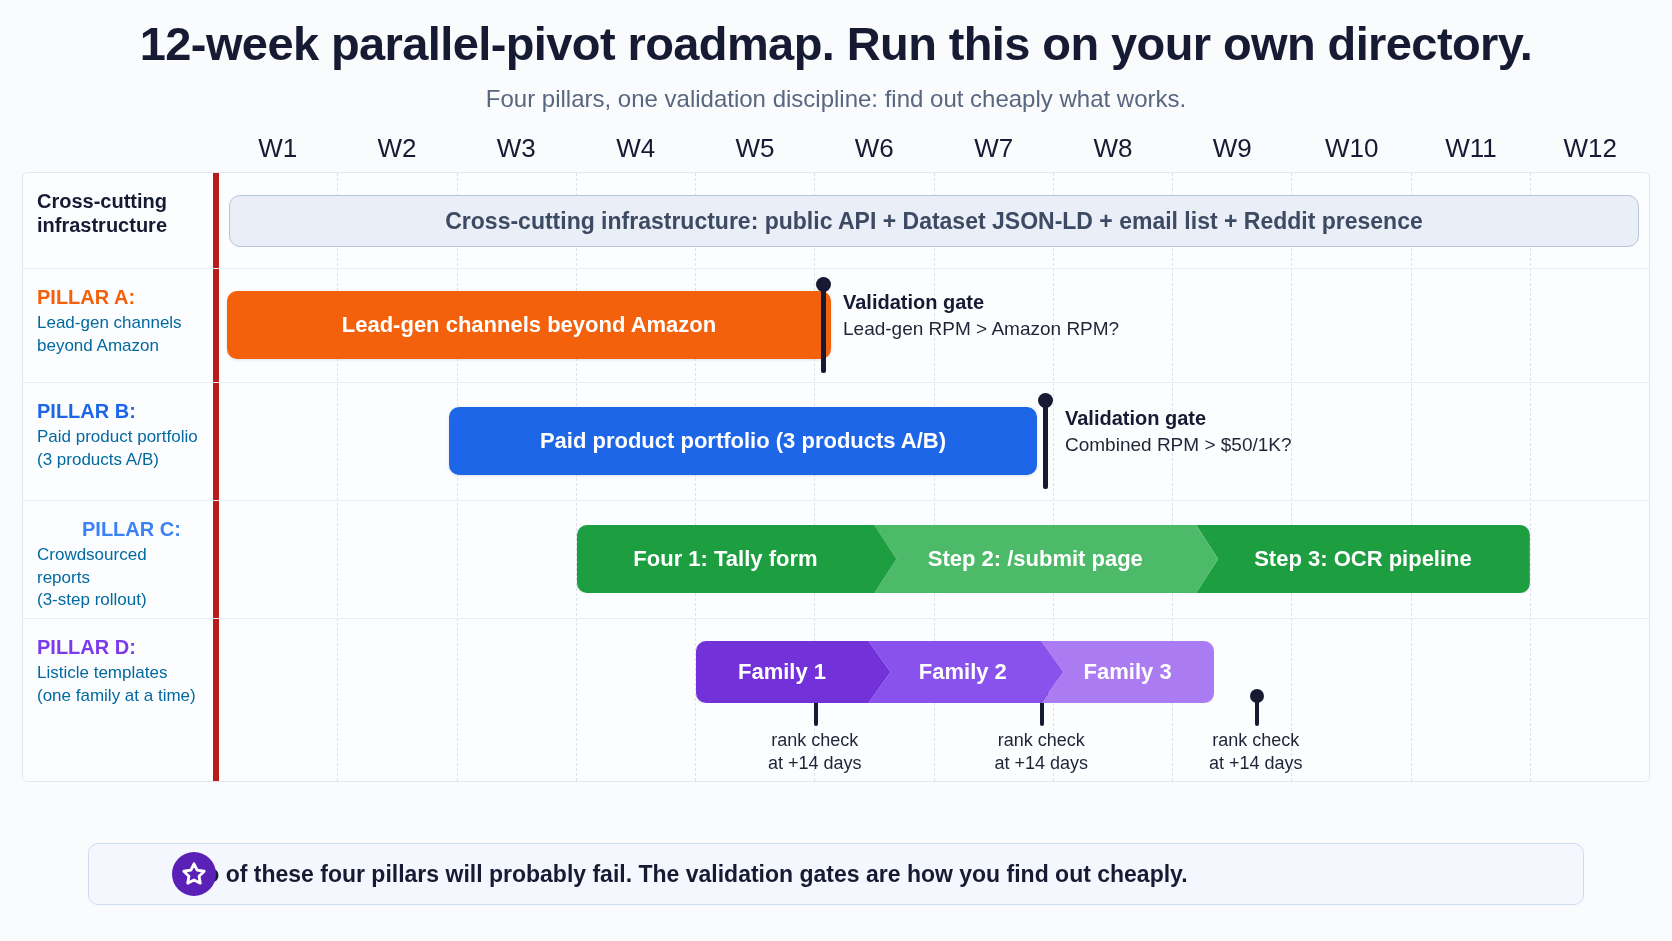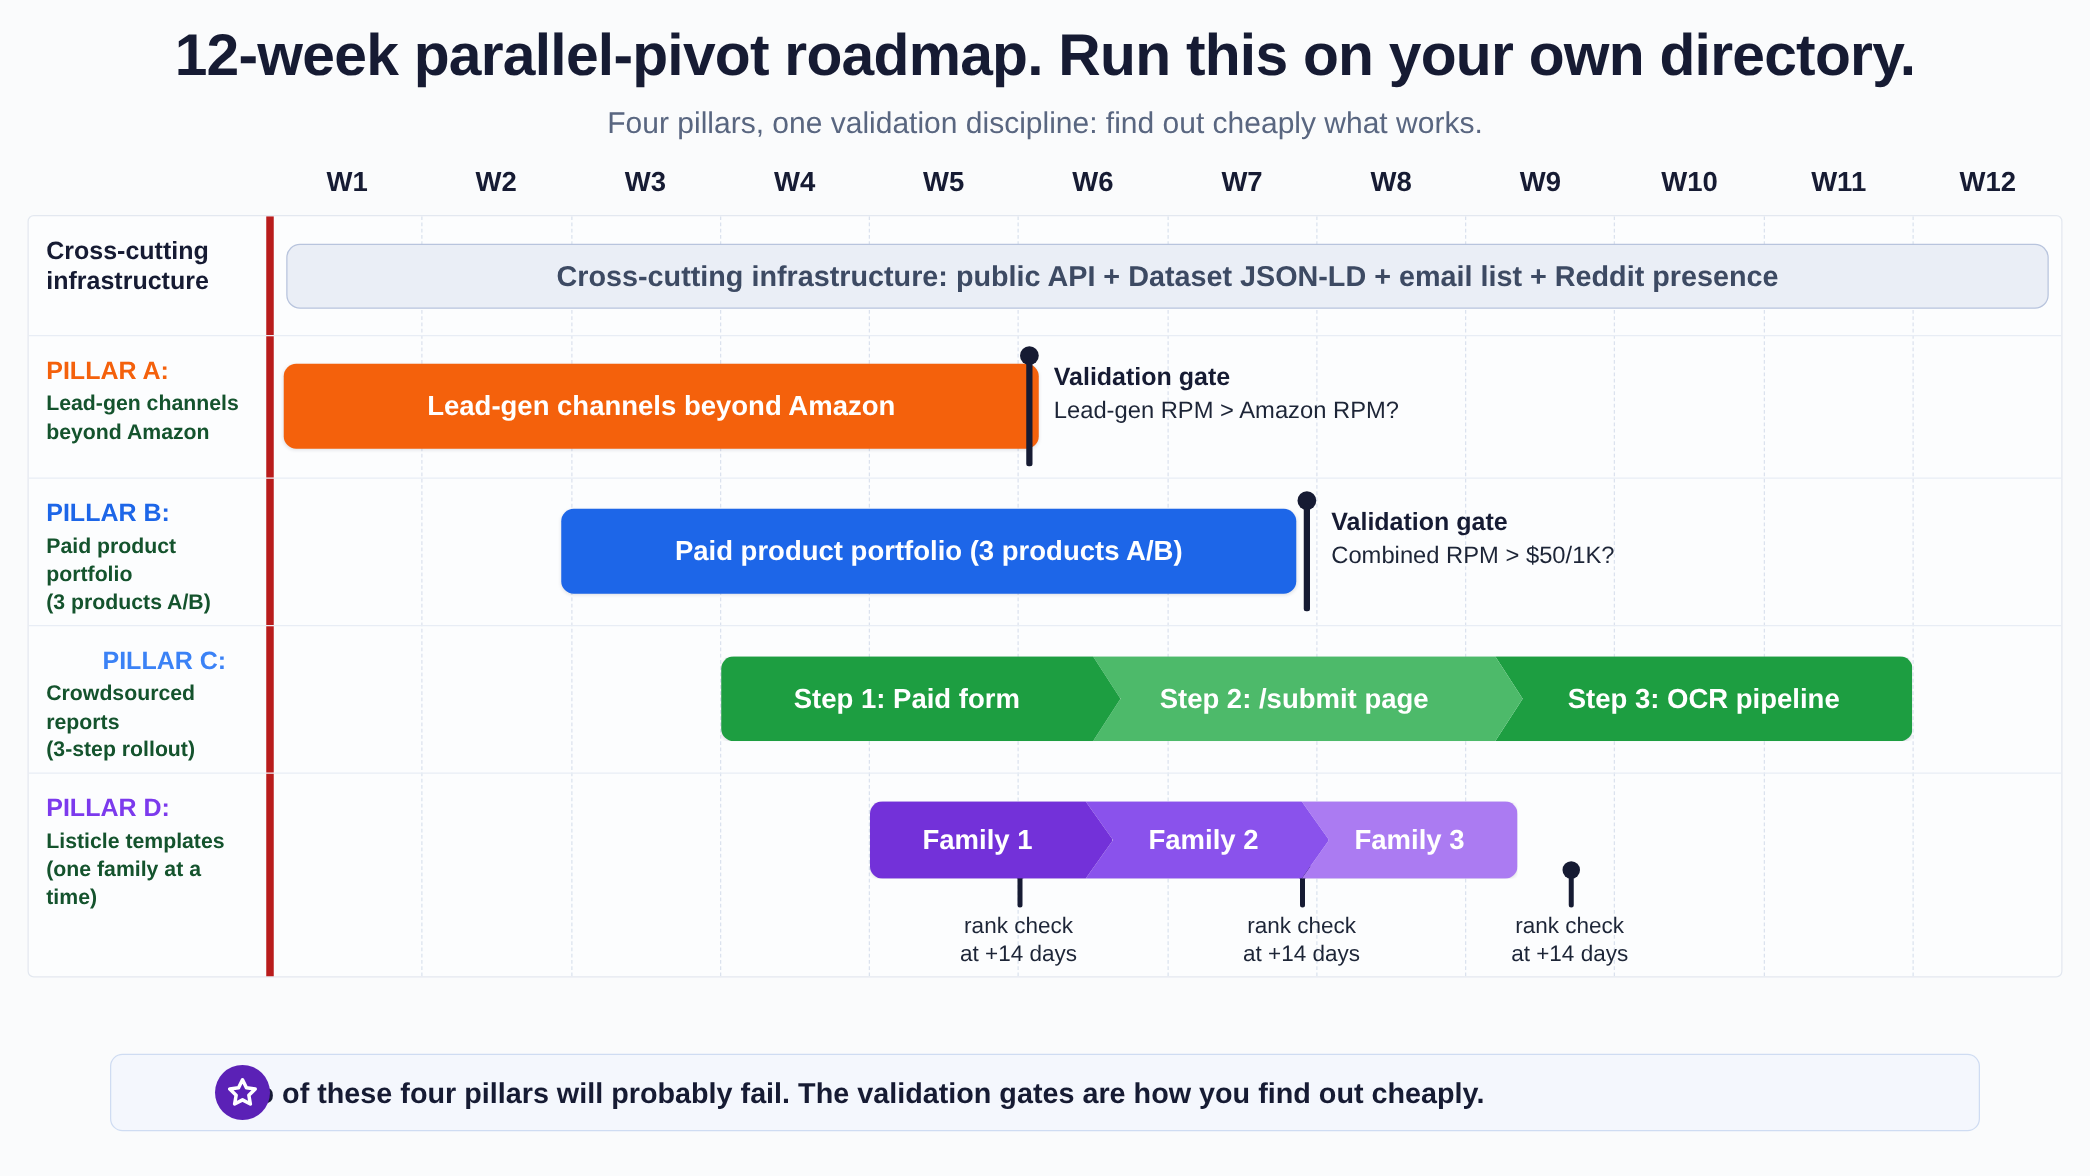--- a/index.html
+++ b/index.html
@@ -13,41 +13,41 @@
   .title{
     position:absolute;left:0;top:16px;width:1672px;text-align:center;
     font-size:47px;font-weight:700;color:#161b33;letter-spacing:-0.6px;
   }
   .subtitle{
     position:absolute;left:0;top:85px;width:1672px;text-align:center;
     font-size:24px;font-weight:400;color:#596680;
   }
   
   .weekhead{position:absolute;left:218px;top:133px;width:1432px;height:34px;display:flex;}
-  .weekhead .wk{flex:1 1 0;text-align:center;font-size:22px;font-weight:700;color:#161b33;}
+  .weekhead .wk{flex:1 1 0;text-align:center;font-size:26px;font-weight:400;color:#161b33;}
 
   
   .chart{
     position:absolute;left:22px;top:172px;width:1628px;height:610px;
     background:#fcfdfe;border:1px solid #e3e8f0;border-radius:5px;
     box-sizing:border-box;overflow:hidden;
   }
   .gridlines{position:absolute;left:196px;top:0;right:0;bottom:0;display:flex;pointer-events:none;}
   .gridlines div{flex:1 1 0;border-right:1px dashed #dbe2ee;box-sizing:border-box;}
   .gridlines div:last-child{border-right:none;}
 
   .row{position:absolute;left:0;right:0;border-bottom:1px solid #e8edf5;box-sizing:border-box;}
   .row:last-child{border-bottom:none;}
   .rowlabel{
     position:absolute;left:0;top:0;width:196px;height:100%;
     border-right:6px solid #b91c1c;box-sizing:border-box;
     padding:16px 14px 0 14px;
   }
   .rowlabel .hdr{font-size:20px;font-weight:700;line-height:1.22;margin-bottom:3px;}
-  .rowlabel .sub{font-size:17px;font-weight:700;color:#14532d;line-height:1.32;}
+  .rowlabel .sub{font-size:17px;font-weight:400;color:#0369a1;line-height:1.32;}
   .rowlabel.plain .hdr{color:#161b33;}
 
   .track{position:absolute;left:196px;top:0;right:0;height:100%;}
 
   
   .bar{
     position:absolute;display:flex;align-items:center;justify-content:center;
     color:#ffffff;font-weight:700;border-radius:10px;
     box-shadow:0 1px 3px rgba(20,30,60,.13);
   }
@@ -195,21 +195,21 @@
   <div class="row" style="top:328px;height:118px;">
     <div class="rowlabel">
       <div class="hdr" style="color:#3b82f6;margin-left:45px;">PILLAR C:</div>
       <div class="sub">
         <div>Crowdsourced reports</div>
         <div>(3-step rollout)</div>
       </div>
     </div>
     <div class="track" id="track-c">
         <div class="chev first" style="left: 357.5px; width: 319.917px; top: 24px; height: 68px; background: rgb(29, 158, 65); z-index: 3; clip-path: polygon(0px 0px, 93.1232% 0px, 100% 50%, 93.1232% 100%, 0px 100%);">
-          <span style="padding-right: 22px;">Step 1: Paid form</span>
+          <span style="padding-right: 22px;">Four 1: Tally form</span>
         </div>
         <div class="chev" style="left: 655.417px; width: 343.75px; top: 24px; height: 68px; background: rgb(77, 186, 106); z-index: 2; clip-path: polygon(0px 0px, 93.6% 0px, 100% 50%, 93.6% 100%, 0px 100%, 6.4% 50%);">
           <span style="padding-right: 22px;">Step 2: /submit page</span>
         </div>
         <div class="chev last" style="left: 977.167px; width: 333.667px; top: 24px; height: 68px; background: rgb(29, 158, 65); z-index: 1; clip-path: polygon(0px 0px, 100% 0px, 100% 100%, 0px 100%, 6.59341% 50%);">
           <span style="padding-right: 0px;">Step 3: OCR pipeline</span>
         </div>
       </div>
   </div>
 

